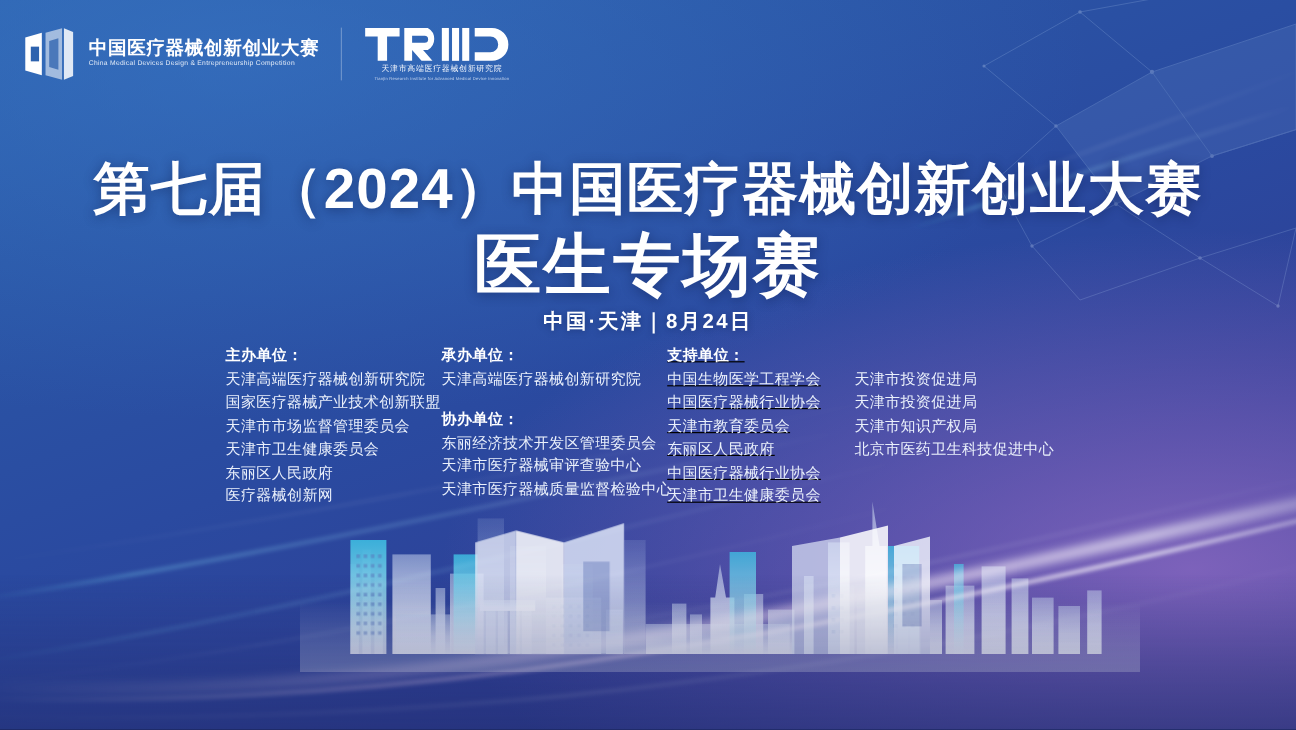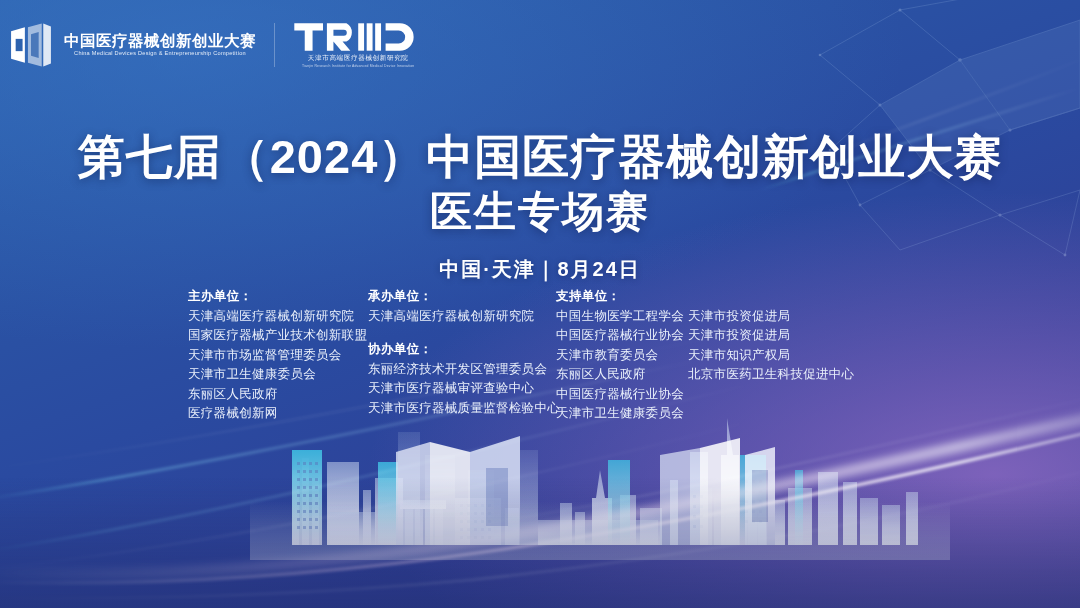--- a/index.html
+++ b/index.html
@@ -16,58 +16,58 @@
   
   .net{opacity:.30;}
   .streaks{mix-blend-mode:screen;opacity:.9;}
   .city{opacity:.95;}
   .glow-bottom{
     position:absolute;left:0;right:0;bottom:0;height:130px;
     background:linear-gradient(to top, rgba(32,44,110,.55), rgba(32,44,110,0));
   }
 
   
-  .logos{position:absolute;left:8px;top:22px;display:flex;align-items:center;gap:18px;text-align:center;}
+  .logos{position:absolute;left:18px;top:22px;display:flex;align-items:center;gap:18px;}
   .logo-cmdc{display:flex;align-items:center;gap:10px;}
   .logo-mark{width:46px;height:46px;flex:0 0 auto;}
   .logo-cmdc-txt{display:flex;flex-direction:column;gap:2px;}
   .logo-cn{font-size:15.5px;font-weight:700;color:#fff;letter-spacing:.5px;line-height:1;}
   .logo-en{font-size:5.6px;color:#e4ecf8;letter-spacing:.25px;line-height:1;white-space:nowrap;}
   .divider{width:1px;height:44px;background:rgba(255,255,255,.28);}
   .logo-triid{display:flex;flex-direction:column;align-items:center;gap:3px;}
   .triid-mark{height:30px;}
   .triid-cn{font-size:6.6px;color:#eef3fb;letter-spacing:.6px;line-height:1;white-space:nowrap;}
   .triid-en{font-size:3.4px;color:#c7d6ee;letter-spacing:.2px;line-height:1;white-space:nowrap;}
 
   
   .title-wrap{position:absolute;left:0;right:0;top:116px;text-align:center;}
   .title-1{
     font-size:47px;font-weight:700;color:#ffffff;line-height:1.22;
     letter-spacing:1px;text-shadow:0 2px 10px rgba(10,25,70,.45);margin-top:12px;
   }
   .title-2{
-    font-size:42px;font-weight:700;color:#ffffff;line-height:1.22;
-    letter-spacing:2px;margin-top:2px;text-shadow:0 2px 10px rgba(10,25,70,.45);font-family:Liberation Serif, serif;
+    font-size:56px;font-weight:700;color:#ffffff;line-height:1.22;
+    letter-spacing:2px;margin-top:2px;text-shadow:0 2px 10px rgba(10,25,70,.45);
   }
   .subtitle{
     position:absolute;left:0;right:0;top:256px;text-align:center;
-    font-size:20px;font-weight:700;color:#ffffff;letter-spacing:2px;
+    font-size:17px;font-weight:700;color:#ffffff;letter-spacing:2px;
     text-shadow:0 1px 6px rgba(10,25,70,.4);
   }
 
   
   .orgs{
     position:absolute;left:188px;top:290px;
     display:flex;align-items:flex-start;
   }
   .col{display:flex;flex-direction:column;}
   .col-1{width:180px;}
   .col-2{width:188px;}
-  .col-3{width:132px;}
-  .col-4{width:auto;}
+  .col-3{width:132px;text-decoration:underline;}
+  .col-4{width:auto;margin-left:24px;}
   .grp-head{
     font-size:12.5px;font-weight:700;color:#ffffff;line-height:1;
     margin-bottom:7px;letter-spacing:.4px;white-space:nowrap;
   }
   .grp-item{
     font-size:12.5px;color:#eaf0fb;line-height:1;margin-bottom:7px;
     letter-spacing:.3px;white-space:nowrap;
   }
   .grp-gap{height:14px;}
 </style>

